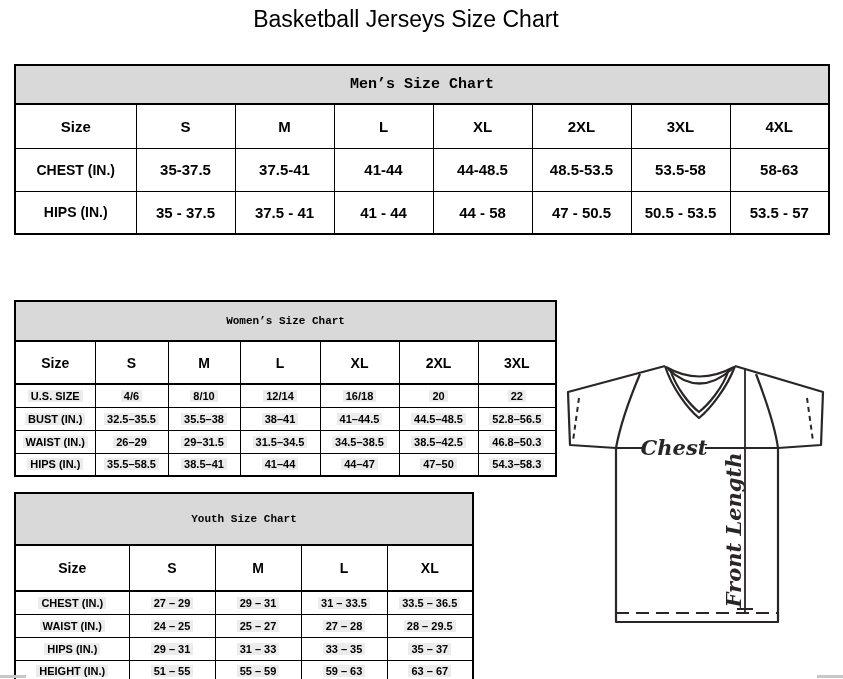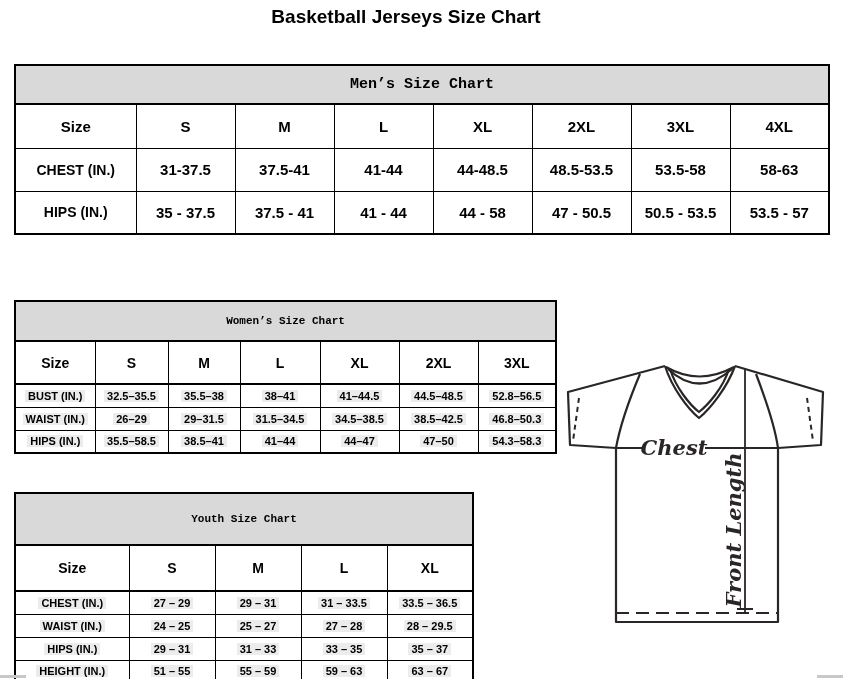--- a/index.html
+++ b/index.html
@@ -1,19 +1,19 @@
 <!DOCTYPE html>
 <html><head>
 <meta charset="utf-8">
 <style>
   html,body{margin:0;padding:0;}
   body{width:843px;height:679px;position:relative;background:#fff;
        font-family:"Liberation Sans", sans-serif;color:#000;overflow:hidden;}
   .page-title{position:absolute;top:6px;left:0;width:812px;text-align:center;
-              font-size:19px;font-weight:bold;}
+              font-size:23px;font-weight:normal;}
   table.size-table{position:absolute;border-collapse:collapse;table-layout:fixed;
                    border:2px solid #000;background:#fff;}
   table.size-table td{border:1px solid #000;text-align:center;vertical-align:middle;
                       font-weight:bold;padding:0;overflow:hidden;white-space:nowrap;}
   tr.hdr td{background:#d9d9d9;font-size:15px;border-bottom:2px solid #000;font-family:Liberation Mono, monospace;}
   table.men td{font-size:15px;}
   table.men td.lbl{font-size:14px;}
   tr.sizes td{font-size:15px;}
   table.wmn tr.sizes td, table.yth tr.sizes td{font-size:14px;border-bottom:2px solid #000;}
   table.wmn td, table.yth td{font-size:11px;}
@@ -48,21 +48,21 @@
     <td>S</td>
     <td>M</td>
     <td>L</td>
     <td>XL</td>
     <td>2XL</td>
     <td>3XL</td>
     <td>4XL</td>
   </tr>
   <tr style="height:43px">
     <td class="lbl">CHEST (IN.)</td>
-    <td>31-37.5</td>
+    <td>35-37.5</td>
     <td>37.5-41</td>
     <td>41-44</td>
     <td>44-48.5</td>
     <td>48.5-53.5</td>
     <td>53.5-58</td>
     <td>58-63</td>
   </tr>
   <tr style="height:43px">
     <td class="lbl">HIPS (IN.)</td>
     <td>35 - 37.5</td>
@@ -93,20 +93,29 @@
   <tr class="sizes" style="height:43px">
     <td>Size</td>
     <td>S</td>
     <td>M</td>
     <td>L</td>
     <td>XL</td>
     <td>2XL</td>
     <td>3XL</td>
   </tr>
   <tr style="height:23px">
+    <td><span class="hl">U.S. SIZE</span></td>
+    <td><span class="hl">4/6</span></td>
+    <td><span class="hl">8/10</span></td>
+    <td><span class="hl">12/14</span></td>
+    <td><span class="hl">16/18</span></td>
+    <td><span class="hl">20</span></td>
+    <td><span class="hl">22</span></td>
+  </tr>
+  <tr style="height:23px">
     <td><span class="hl">BUST (IN.)</span></td>
     <td><span class="hl">32.5–35.5</span></td>
     <td><span class="hl">35.5–38</span></td>
     <td><span class="hl">38–41</span></td>
     <td><span class="hl">41–44.5</span></td>
     <td><span class="hl">44.5–48.5</span></td>
     <td><span class="hl">52.8–56.5</span></td>
   </tr>
   <tr style="height:23px">
     <td><span class="hl">WAIST (IN.)</span></td>

